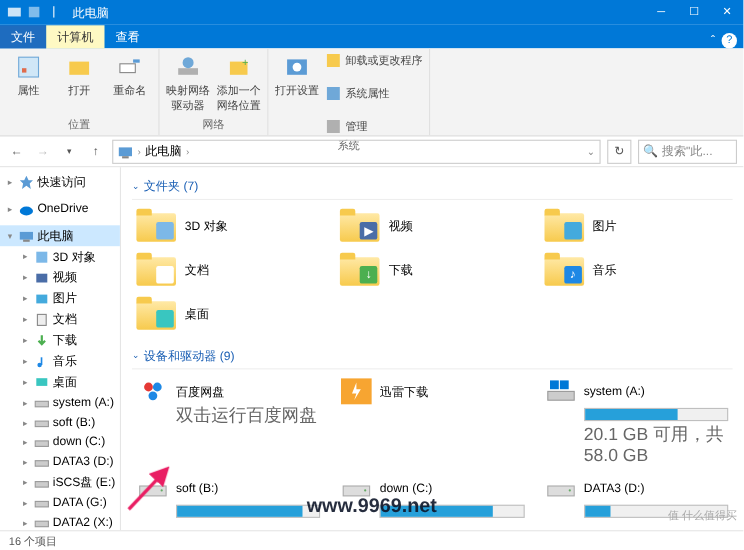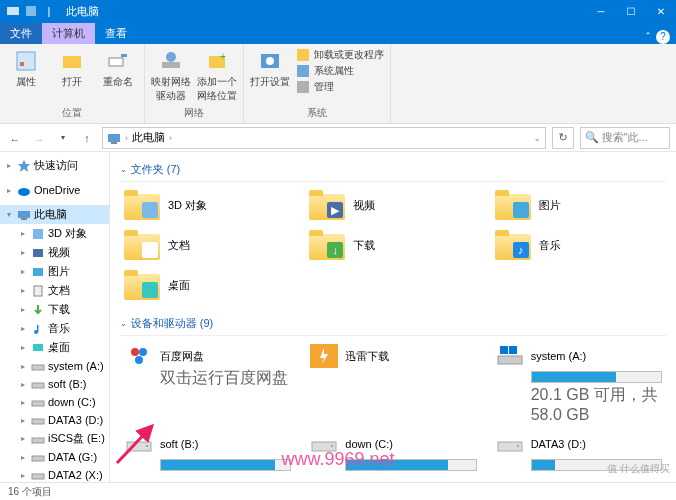--- a/index.html
+++ b/index.html
@@ -6,31 +6,31 @@
 body { width: 676px; height: 500px; overflow: hidden; background: #fff; position: relative; }
 .titlebar { height: 22px; background: #0078d7; display: flex; align-items: center; color: #fff; font-size: 11px; }
 .titlebar .ticons { display: flex; gap: 4px; padding: 0 6px; }
 .titlebar .ticons span { width: 14px; height: 14px; display: inline-flex; align-items: center; justify-content: center; }
 .titlebar .title { flex: 1; padding-left: 4px; }
 .titlebar .winbtns { display: flex; }
 .titlebar .winbtns span { width: 30px; height: 22px; display: flex; align-items: center; justify-content: center; font-size: 10px; }
 .tabs { height: 22px; background: #0078d7; display: flex; font-size: 11px; align-items: flex-end; }
 .tab { padding: 3px 10px; color: #fff; cursor: pointer; }
 .tab.file { background: #1e6cbf; color: #fff; }
-.tab.active { background: #c4b5fd; color: #333; }
+.tab.active { background: #fef9c3; color: #333; }
 .tabs .right { margin-left: auto; display: flex; align-items: center; padding-right: 6px; color: #fff; gap: 6px; }
 .ribbon { height: 80px; background: #f3f3f3; border-bottom: 1px solid #ddd; display: flex; font-size: 10px; color: #444; }
 .rgroup { border-right: 1px solid #e0e0e0; padding: 3px 6px; display: flex; flex-direction: column; }
 .rgroup .items { display: flex; gap: 6px; flex: 1; }
 .ritem { display: flex; flex-direction: column; align-items: center; justify-content: flex-start; width: 40px; text-align: center; cursor: pointer; padding-top: 2px; }
 .ritem .ico { width: 24px; height: 24px; margin-bottom: 2px; display: flex; align-items: center; justify-content: center; }
 .ritem.small { width: auto; flex-direction: row; justify-content: flex-start; gap: 4px; padding: 1px 0; }
 .ritem.small .ico { width: 14px; height: 14px; margin: 0; }
 .rgroup .glabel { text-align: center; color: #666; font-size: 10px; padding-top: 2px; }
-.rcol { display: flex; flex-direction: column; justify-content: flex-start; gap: 0; }
+.rcol { display: flex; flex-direction: column; justify-content: flex-start; gap: 14px; }
 .addrbar { height: 28px; border-bottom: 1px solid #e5e5e5; display: flex; align-items: center; padding: 2px 6px; gap: 6px; font-size: 11px; }
 .navbtn { width: 18px; height: 18px; display: flex; align-items: center; justify-content: center; color: #555; cursor: pointer; }
 .navbtn.disabled { color: #bbb; }
 .addrbox { flex: 1; border: 1px solid #ccc; height: 22px; display: flex; align-items: center; padding: 0 4px; gap: 4px; }
 .addrbox .aicon { width: 14px; height: 14px; }
 .addrbox .sep { color: #888; font-size: 9px; }
 .refresh { width: 22px; height: 22px; border: 1px solid #ccc; display: flex; align-items: center; justify-content: center; color: #555; }
 .searchbox { width: 90px; border: 1px solid #ccc; height: 22px; display: flex; align-items: center; padding: 0 4px; color: #888; gap: 3px; }
 .main { display: flex; height: 330px; }
 .sidebar { width: 110px; border-right: 1px solid #e5e5e5; overflow-y: auto; font-size: 11px; padding: 4px 0; }
@@ -50,21 +50,21 @@
 .folder-overlay { position: absolute; right: 2px; bottom: 2px; width: 16px; height: 16px; display: flex; align-items: center; justify-content: center; font-size: 11px; }
 .drives-grid { display: grid; grid-template-columns: repeat(3, 1fr); gap: 0 10px; }
 .drive-item { padding: 4px; cursor: pointer; }
 .drive-top { display: flex; align-items: center; gap: 6px; }
 .drive-ico { width: 30px; height: 24px; display: flex; align-items: center; justify-content: center; }
 .drive-name { font-size: 11px; }
 .drive-bar { height: 12px; border: 1px solid #bfbfbf; margin: 3px 0 2px 36px; position: relative; background: #f0f0f0; }
 .drive-bar-fill { height: 100%; background: #26a0da; }
 .drive-info { font-size: 16px; color: #666; margin-left: 36px; }
 .statusbar { height: 18px; border-top: 1px solid #e5e5e5; font-size: 10px; color: #555; display: flex; align-items: center; padding: 0 8px; }
-.watermark { position: absolute; bottom: 30px; left: 50%; transform: translateX(-50%); color: #ec4899; font-size: 18px; font-weight: normal; opacity: 0.9; pointer-events: none; }
+.watermark { position: absolute; bottom: 30px; left: 50%; transform: translateX(-50%); color: #0f172a; font-size: 18px; font-weight: bold; opacity: 0.9; pointer-events: none; }
 .watermark2 { position: absolute; bottom: 24px; right: 6px; color: #aaa; font-size: 10px; pointer-events: none; }
 .arrow-annot { position: absolute; left: 108px; top: 440px; pointer-events: none; }
 svg { display: block; }
 </style>
 </head>
 <body>
 
 <div class="titlebar">
   <div class="ticons">
     <span>

